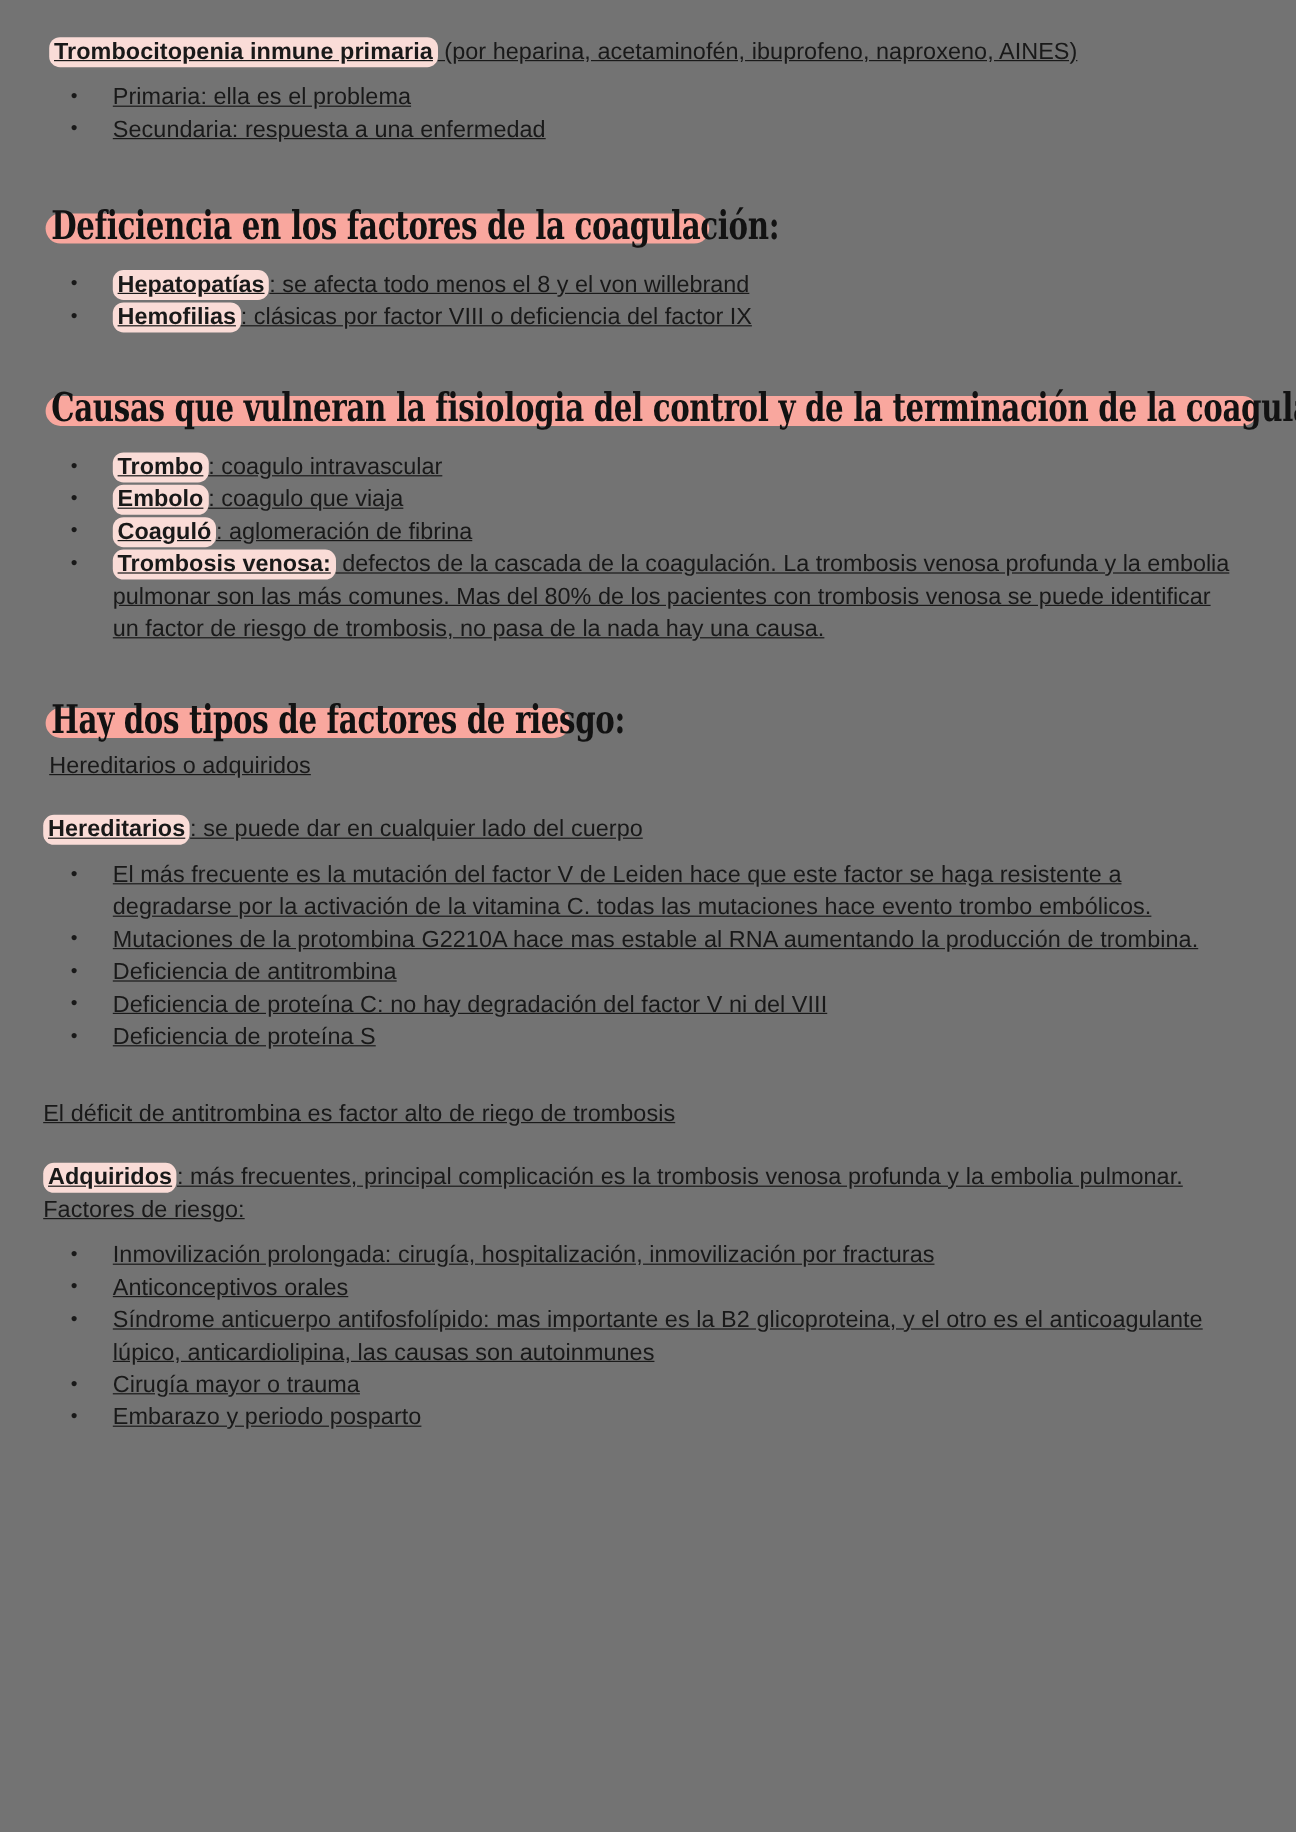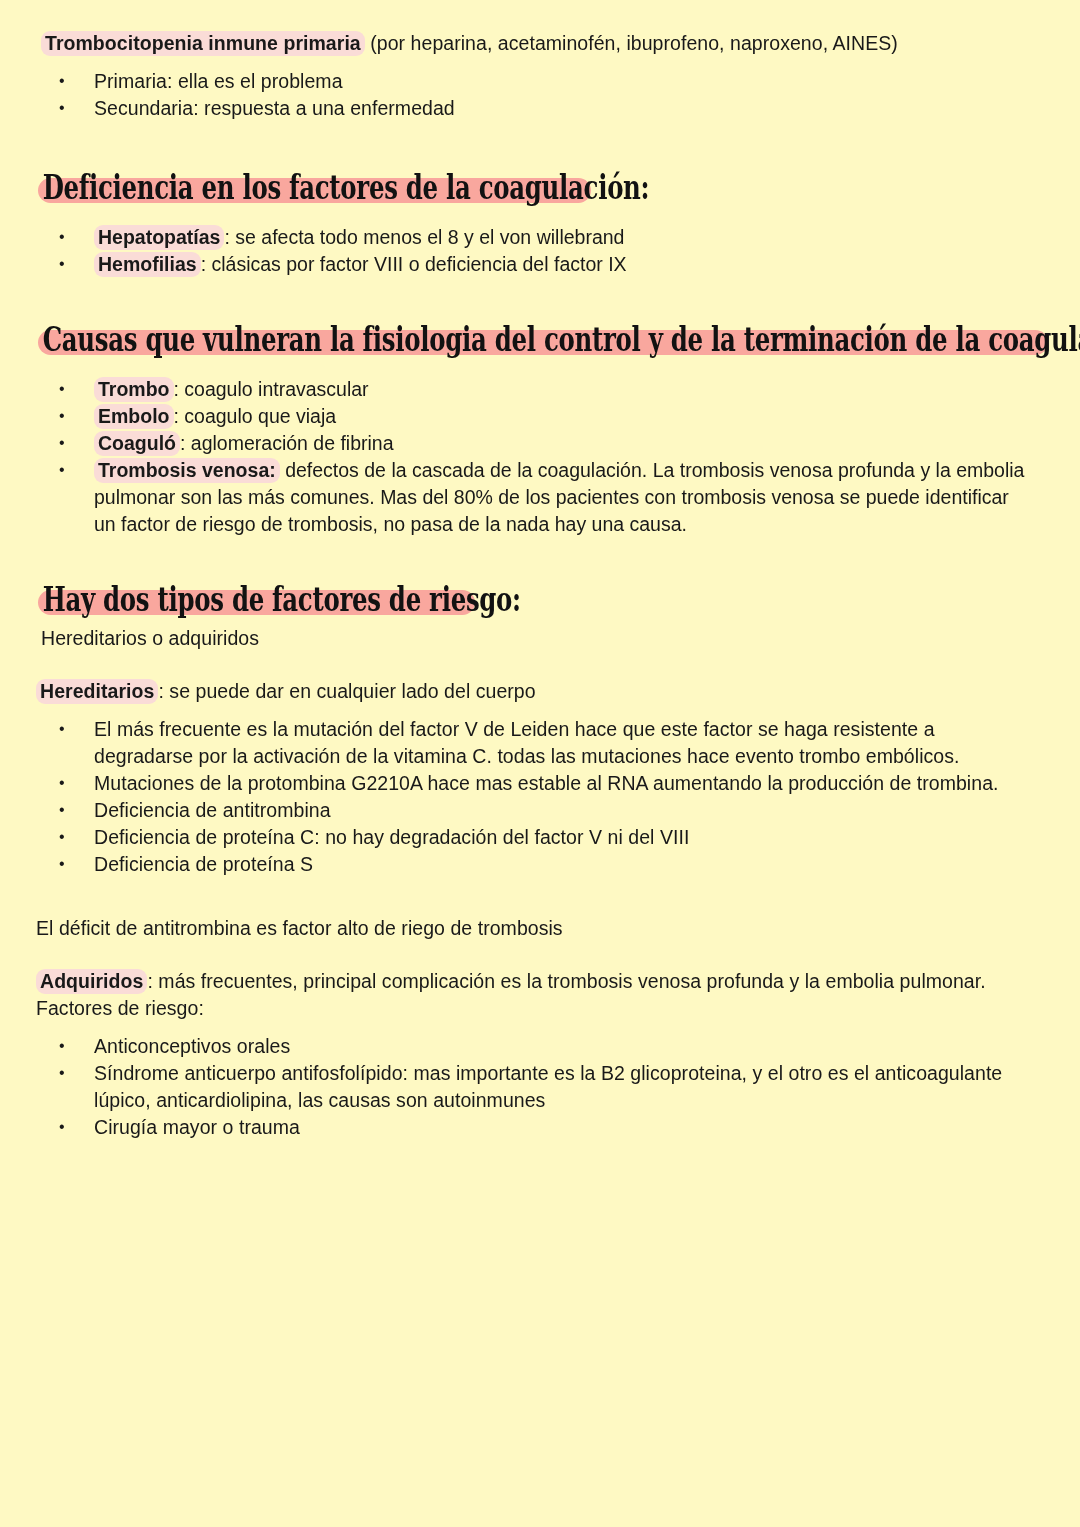--- a/index.html
+++ b/index.html
@@ -13,24 +13,25 @@
     height: 1527px;
     font-family: "Liberation Sans", sans-serif;
     color: #1a1a1a;
     -webkit-font-smoothing: antialiased;
   }
 
   .page {
     position: relative;
     width: 1080px;
     height: 1527px;
-    background: #fef9c3;
+    background: #737373;
     box-sizing: border-box;
     padding: 30px 36px 17px 36px;
     overflow: hidden;
+    text-decoration: underline;
   }
 
   
   .para,
   .bullet-text {
     font-size: 19.5px;
     line-height: 27px;
     letter-spacing: 0.05px;
     color: #191919;
   }
@@ -174,18 +175,20 @@
 
   <div class="sp-26"></div>
 
   <p class="para" style="padding-left:0">El déficit de antitrombina es factor alto de riego de trombosis</p>
 
   <div class="sp-26"></div>
 
   <p class="para" style="padding-left:0"><span class="hl hl-b">Adquiridos</span><span>: más frecuentes, principal complicación es la trombosis venosa profunda y la embolia pulmonar. Factores de riesgo:</span></p>
 
   <ul class="list">
+    <li><span class="bullet-text">Inmovilización prolongada: cirugía, hospitalización, inmovilización por fracturas</span></li>
     <li><span class="bullet-text">Anticonceptivos orales</span></li>
     <li><span class="bullet-text">Síndrome anticuerpo antifosfolípido: mas importante es la B2 glicoproteina, y el otro es el anticoagulante lúpico, anticardiolipina, las causas son autoinmunes</span></li>
     <li><span class="bullet-text">Cirugía mayor o trauma</span></li>
+    <li><span class="bullet-text">Embarazo y periodo posparto</span></li>
   </ul>
 
 </div>
 
 </body></html>

